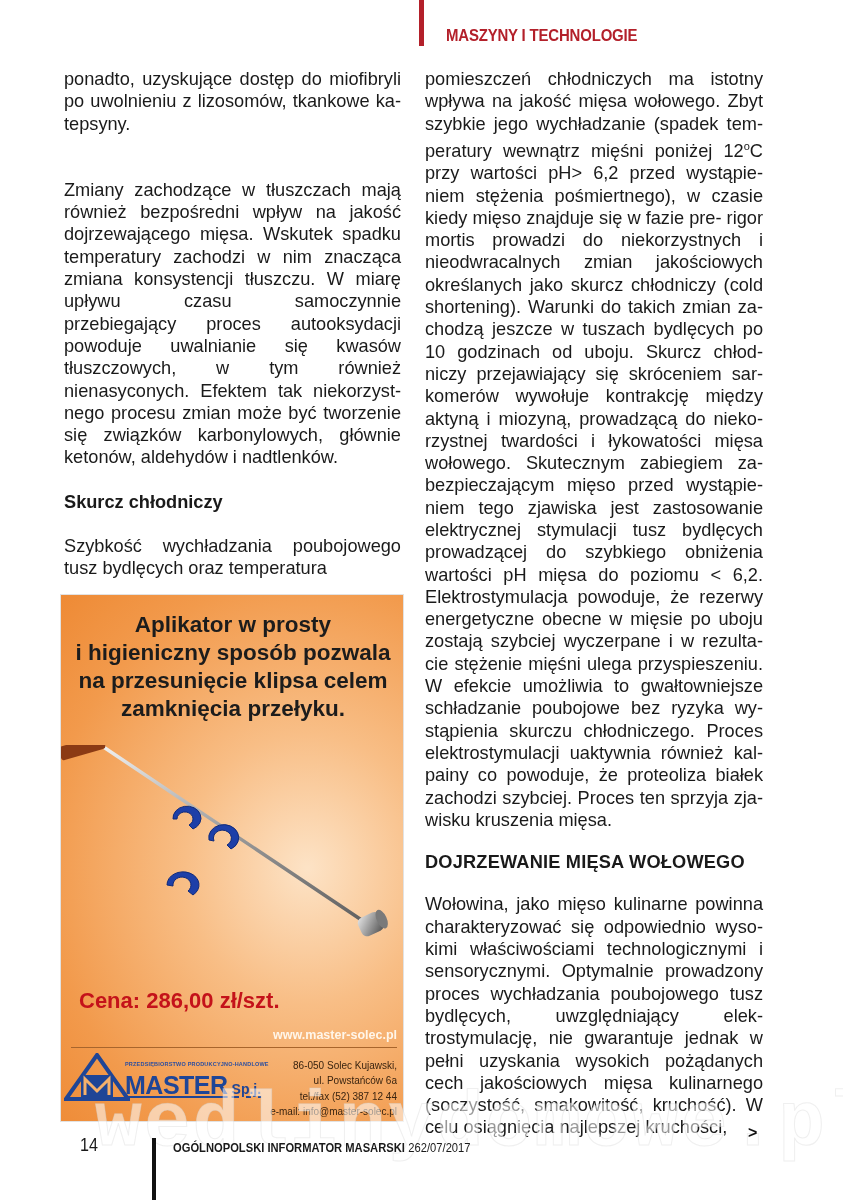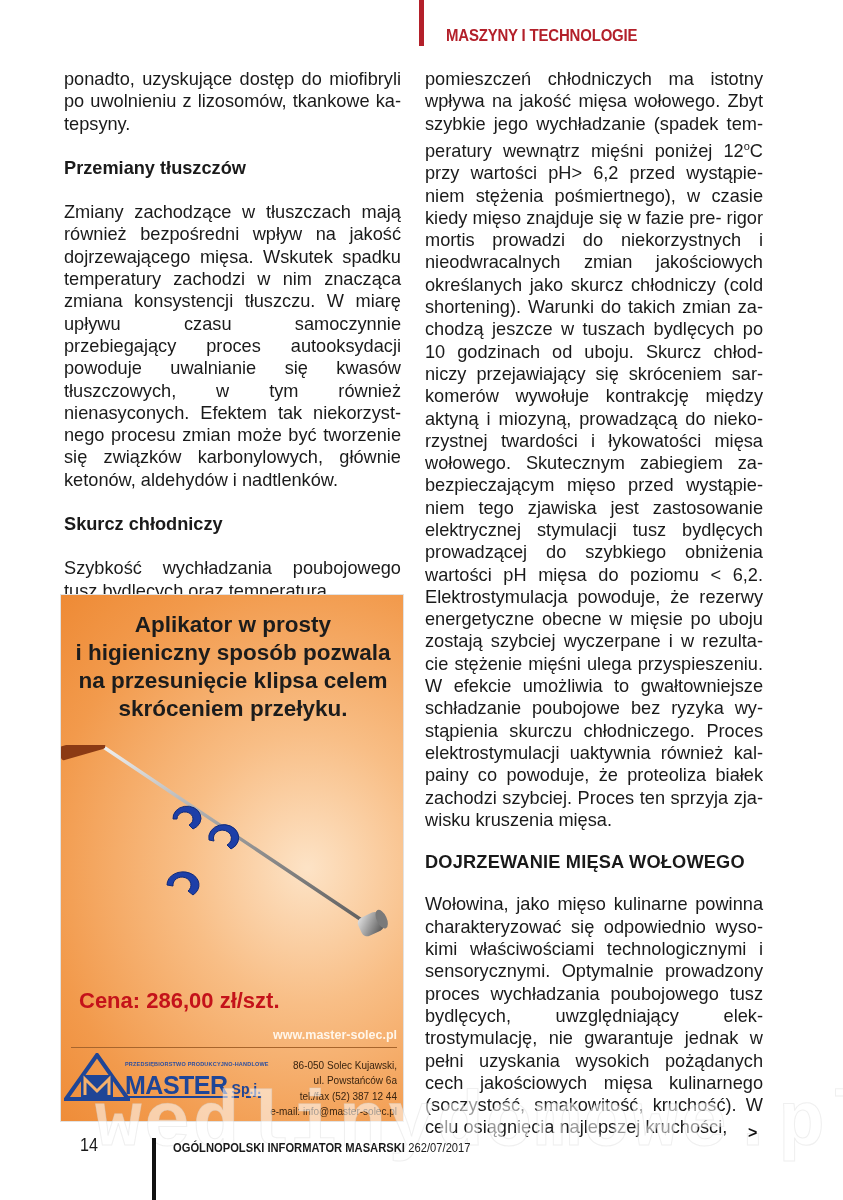--- a/index.html
+++ b/index.html
@@ -43,21 +43,20 @@
 </style>
 </head>
 <body>
 
 <div class="header-bar"></div>
 <div class="section-title">MASZYNY I TECHNOLOGIE</div>
 
 <div class="col col-left">
   <p>ponadto, uzyskujące dostęp do miofibryli po uwolnieniu z lizosomów, tkankowe ka­tepsyny.</p>
   <div class="gap"></div>
-  <h3>Przemiany tłuszczów</h3>
   <div class="gap"></div>
   <p>Zmiany zachodzące w tłuszczach mają również bezpośredni wpływ na jakość doj­rzewającego mięsa. Wskutek spadku tem­peratury zachodzi w nim znacząca zmia­na konsystencji tłuszczu. W miarę upływu czasu samoczynnie przebiegający pro­ces autooksydacji powoduje uwalnianie się kwasów tłuszczowych, w tym również nienasyconych. Efektem tak niekorzyst­nego procesu zmian może być tworze­nie się związków karbonylowych, głów­nie ketonów, aldehydów i nadtlenków.</p>
   <div class="gap"></div>
   <h3>Skurcz chłodniczy</h3>
   <div class="gap"></div>
   <p>Szybkość wychładzania poubojowe­go tusz bydlęcych oraz temperatura</p>
 </div>
 
 <div class="col col-right">
   <p><span>pomieszczeń chłodniczych ma istotny wpływa na jakość mięsa wołowego. Zbyt szybkie jego wychładzanie (spadek tem­peratury wewnątrz mięśni poniżej 12</span><sup style="font-size:11px;">o</sup><span>C przy wartości pH&gt; 6,2 przed wystąpie­niem stężenia pośmiertnego), w czasie kiedy mięso znajduje się w fazie pre- ri­gor mortis prowadzi do niekorzystnych i nieodwracalnych zmian jakościowych określanych jako skurcz chłodniczy (cold shortening). Warunki do takich zmian za­chodzą jeszcze w tuszach bydlęcych po 10 godzinach od uboju. Skurcz chłod­niczy przejawiający się skróceniem sar­komerów wywołuje kontrakcję między aktyną i miozyną, prowadzącą do nieko­rzystnej twardości i łykowatości mięsa wołowego. Skutecznym zabiegiem za­bezpieczającym mięso przed wystąpie­niem tego zjawiska jest zastosowanie elektrycznej stymulacji tusz bydlęcych prowadzącej do szybkiego obniżenia wartości pH mięsa do poziomu &lt; 6,2. Elektrostymulacja powoduje, że rezerwy energetyczne obecne w mięsie po uboju zostają szybciej wyczerpane i w rezulta­cie stężenie mięśni ulega przyspieszeniu. W efekcie umożliwia to gwałtowniejsze schładzanie poubojowe bez ryzyka wy­stąpienia skurczu chłodniczego. Proces elektrostymulacji uaktywnia również kal­painy co powoduje, że proteoliza białek zachodzi szybciej. Proces ten sprzyja zja­wisku kruszenia mięsa.</span></p>
@@ -65,21 +64,21 @@
   <h3 class="caps-heading">DOJRZEWANIE MIĘSA WOŁOWEGO</h3>
   <div class="gap" style="height:20px"></div>
   <p>Wołowina, jako mięso kulinarne powinna charakteryzować się odpowiednio wyso­kimi właściwościami technologicznymi i sensorycznymi. Optymalnie prowadzo­ny proces wychładzania poubojowego tusz bydlęcych, uwzględniający elek­trostymulację, nie gwarantuje jednak w pełni uzyskania wysokich pożądanych cech jakościowych mięsa kulinarnego (soczystość, smakowitość, kruchość). W celu osiągnięcia najlepszej kruchości,</p>
 </div>
 
 <div class="ad">
   <div class="ad-headline">
     <div>Aplikator w prosty</div>
     <div>i higieniczny sposób pozwala</div>
     <div>na przesunięcie klipsa celem</div>
-    <div>skróceniem przełyku.</div>
+    <div>zamknięcia przełyku.</div>
   </div>
 
   <svg class="ad-product" viewBox="0 0 344 230">
     <defs>
       <linearGradient id="rod" x1="0" y1="0" x2="0" y2="1">
         <stop offset="0" stop-color="#f4f4f4"></stop>
         <stop offset="0.5" stop-color="#9a9a9a"></stop>
         <stop offset="1" stop-color="#5e5e5e"></stop>
       </linearGradient>
       <linearGradient id="head" x1="0" y1="0" x2="1" y2="1">

